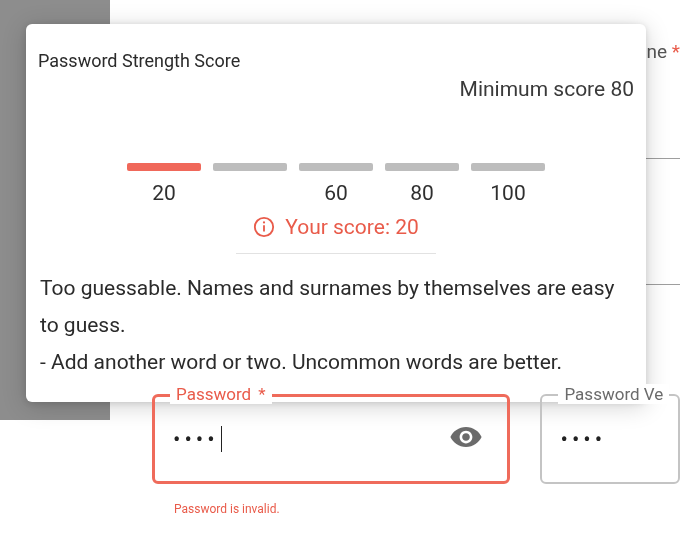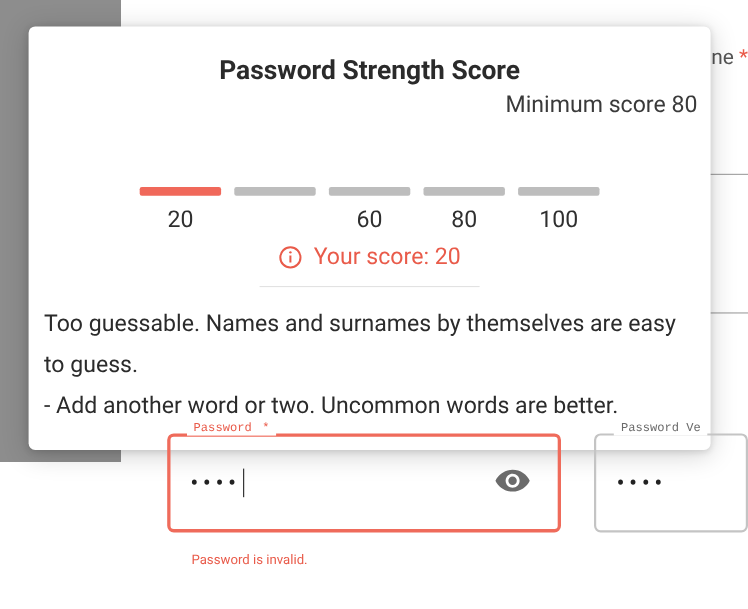--- a/index.html
+++ b/index.html
@@ -53,23 +53,22 @@
       position: absolute;
       left: 26px;
       top: 24px;
       width: 620px;
       background: #fff;
       border-radius: 6px;
       box-shadow: 0 4px 24px rgba(0,0,0,0.18), 0 1px 6px rgba(0,0,0,0.12);
       padding: 26px 12px 22px 12px;
     }
     .popover-title {
-      text-align: center;
-      font-weight: 700;
-      font-size: 24px;
+      font-weight: 400;
+      font-size: 18px;
       color: #2b2b2b;
       margin-bottom: 6px;
     }
     .popover-subtitle {
       text-align: right;
       font-size: 21px;
       color: #3a3a3a;
       margin-bottom: 18px;
     }
     .strength-meter {
@@ -136,23 +135,22 @@
     }
     .field-verify {
       width: 144px;
     }
     .field-legend {
       position: absolute;
       top: -2px;
       left: 18px;
       background: #fff;
       padding: 0 6px;
-      font-size: 11px;
+      font-size: 17px;
       z-index: 2;
-      font-family: Liberation Mono, monospace;
     }
     .field-password .field-legend {
       color: #e95b4a;
     }
     .field-verify .field-legend {
       color: #6b6b6b;
       white-space: nowrap;
     }
     .field-legend .ast {
       color: #e95b4a;

